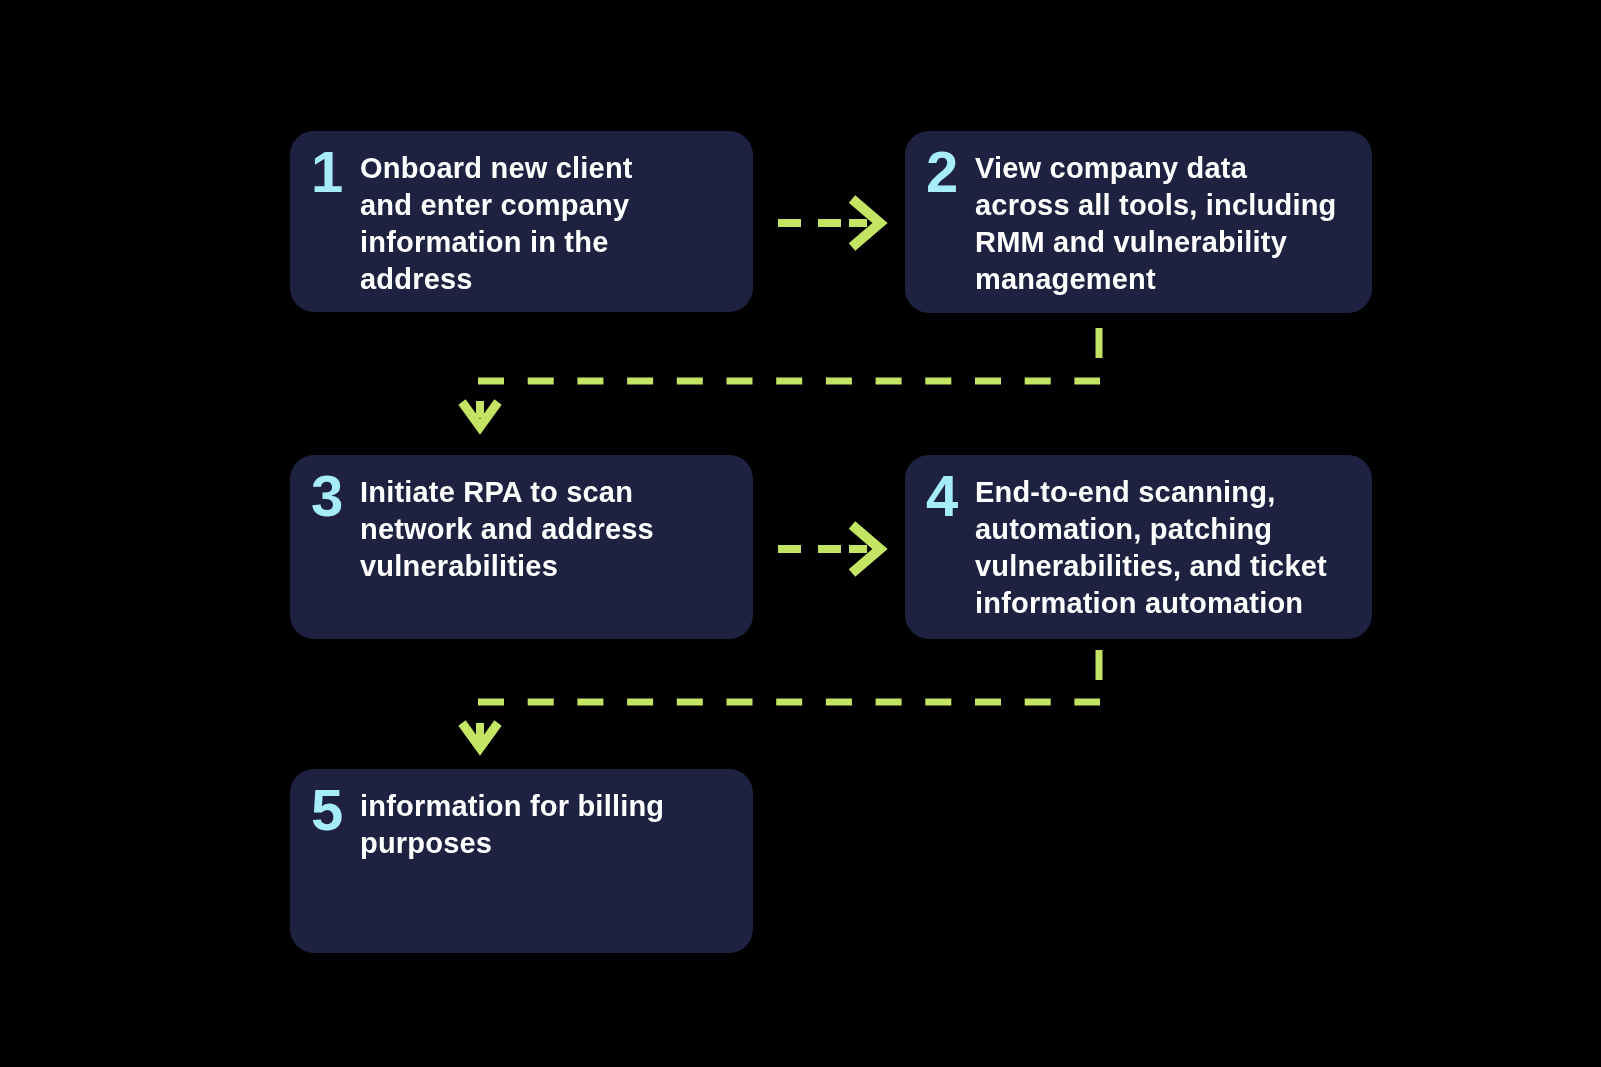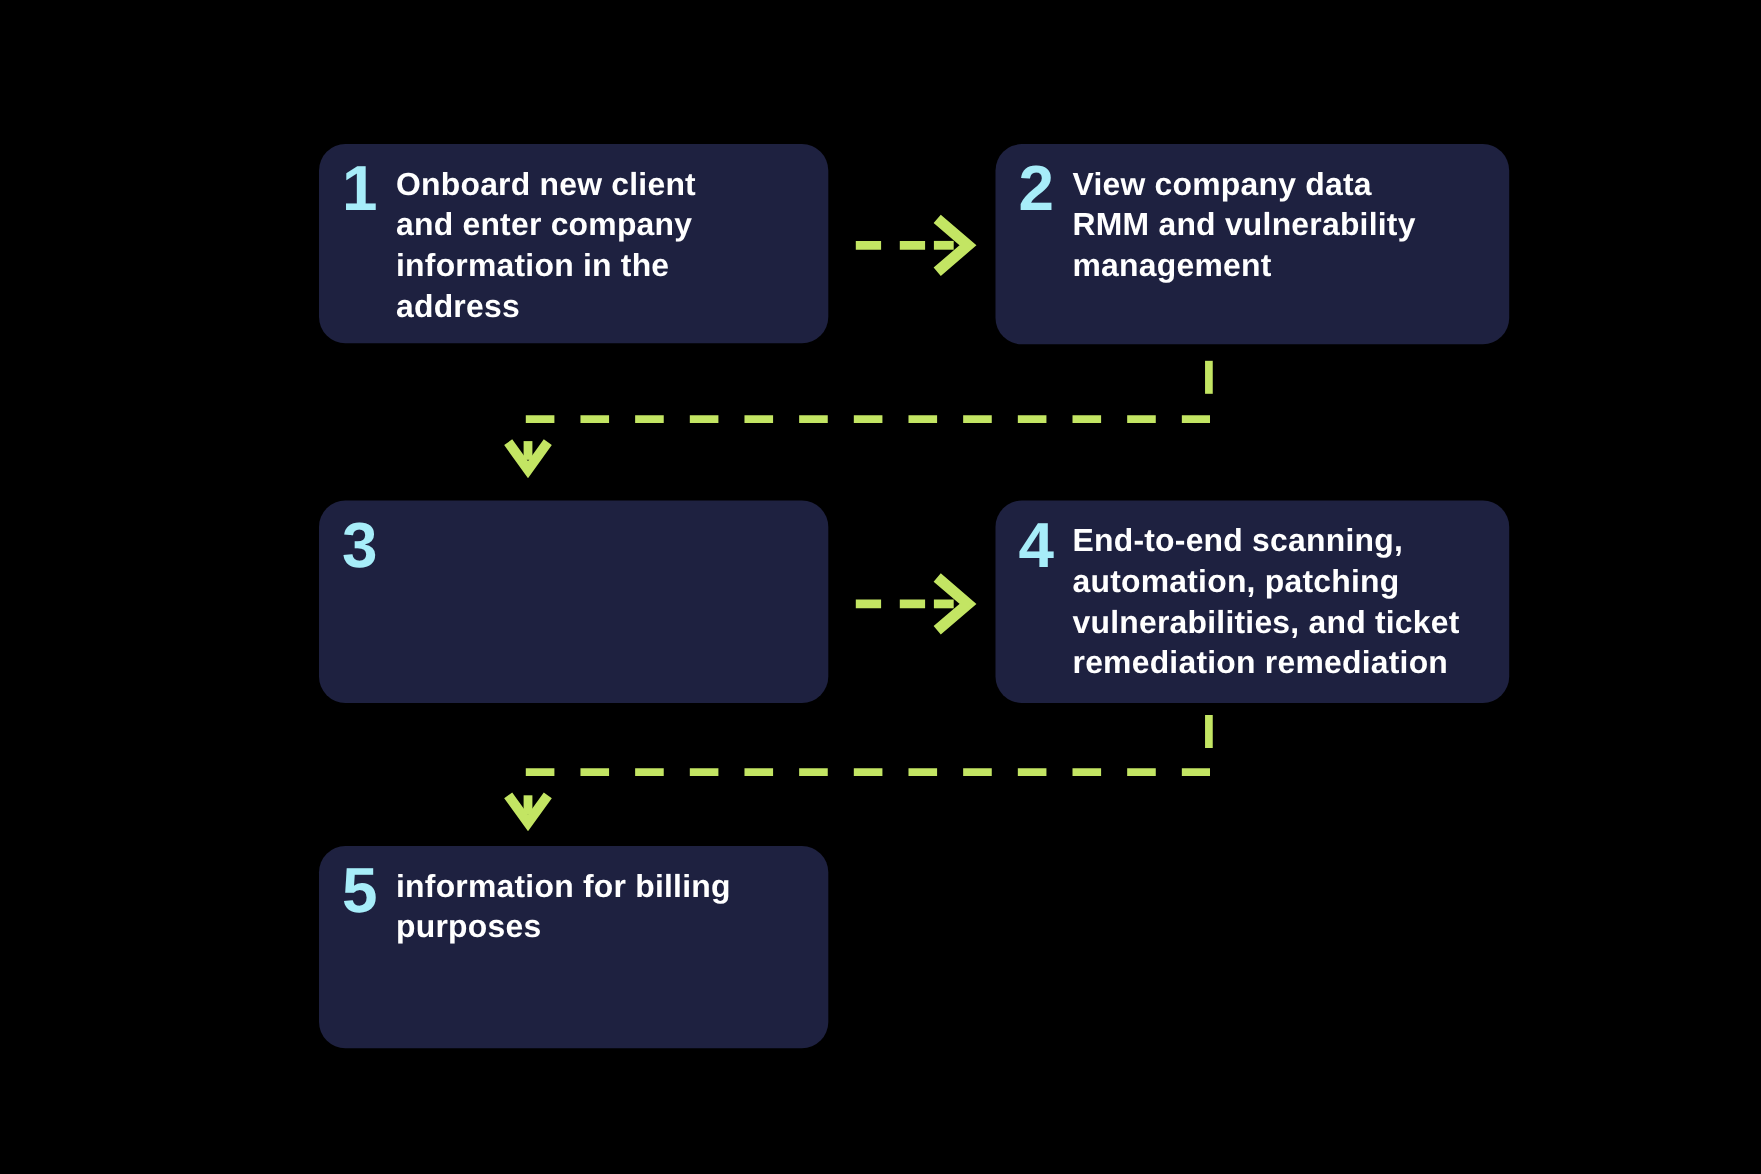--- a/index.html
+++ b/index.html
@@ -67,36 +67,42 @@
       <div class="line">and enter company</div>
       <div class="line">information in the</div>
       <div class="line">address</div>
     </div>
   </div>
 
   <div class="card card-2">
     <div class="num">2</div>
     <div class="txt">
       <div class="line">View company data</div>
+      <div class="line">across all tools, including</div>
       <div class="line">RMM and vulnerability</div>
       <div class="line">management</div>
     </div>
   </div>
 
   <div class="card card-3">
     <div class="num">3</div>
+    <div class="txt">
+      <div class="line">Initiate RPA to scan</div>
+      <div class="line">network and address</div>
+      <div class="line">vulnerabilities</div>
+    </div>
   </div>
 
   <div class="card card-4">
     <div class="num">4</div>
     <div class="txt">
       <div class="line">End-to-end scanning,</div>
       <div class="line">automation, patching</div>
       <div class="line">vulnerabilities, and ticket</div>
-      <div class="line">remediation remediation</div>
+      <div class="line">information automation</div>
     </div>
   </div>
 
   <div class="card card-5">
     <div class="num">5</div>
     <div class="txt">
       <div class="line">information for billing</div>
       <div class="line">purposes</div>
     </div>
   </div>

